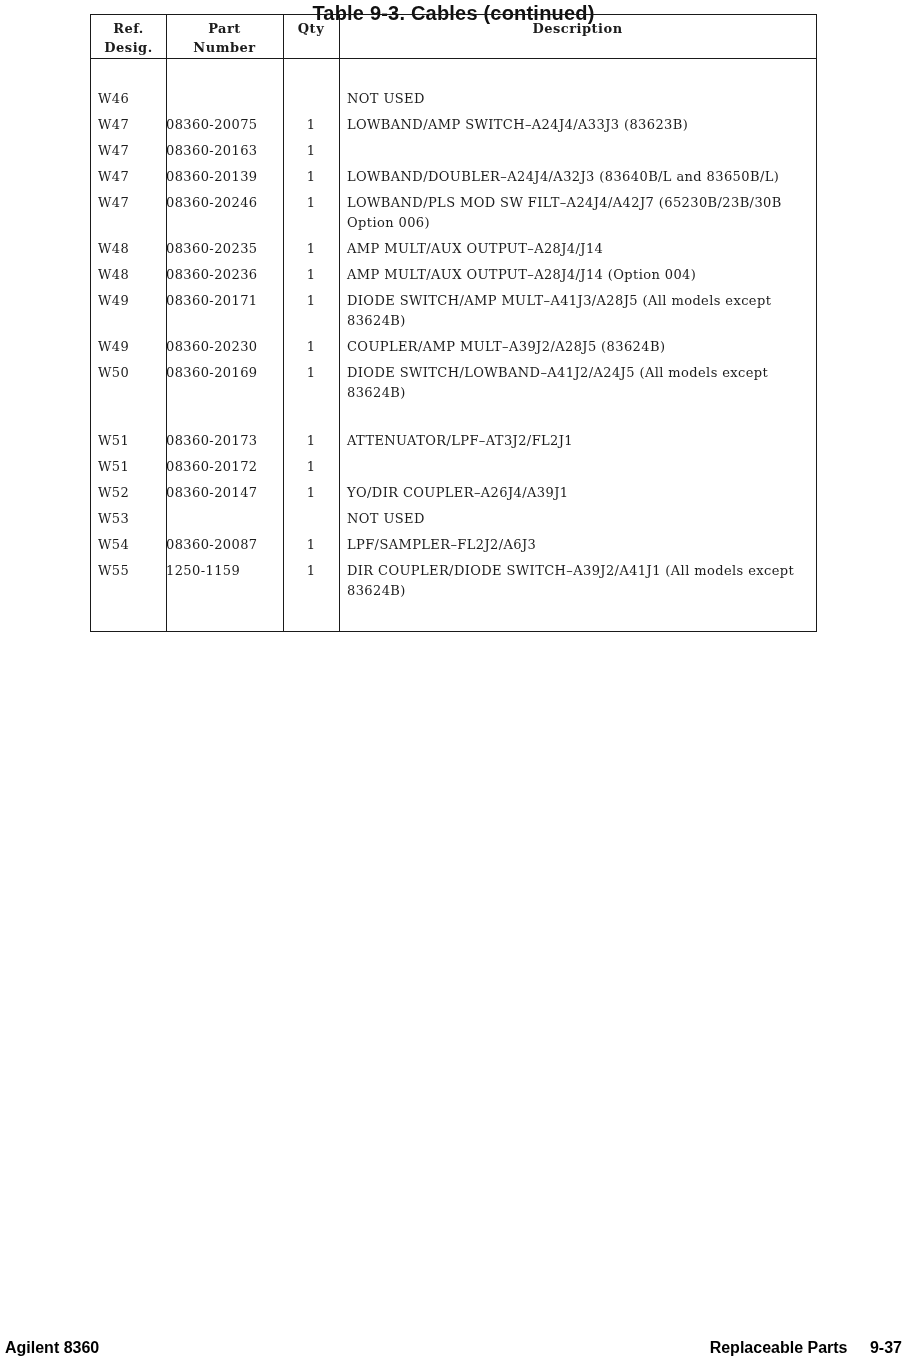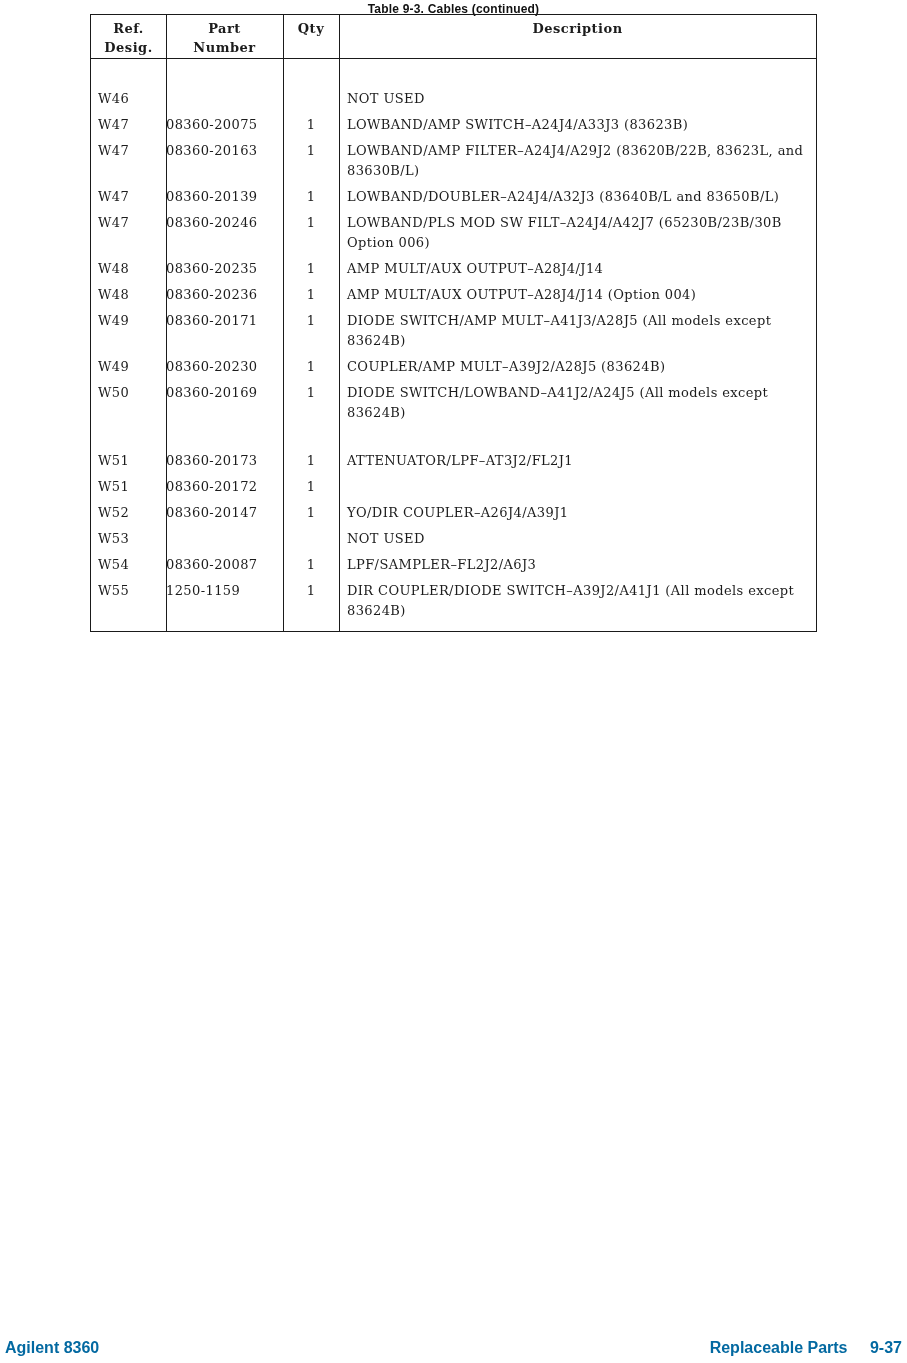--- a/index.html
+++ b/index.html
@@ -6,21 +6,21 @@
   html,body { background:#e8e8e8; }
   .page {
     position:relative; width:907px; height:1363px; margin:0 auto;
     background:#ffffff; color:#1c1c1c; overflow:hidden;
     font-family:"DejaVu Serif", serif;
   }
   .page-title {
     position:absolute; top:2px; left:0; width:100%;
     text-align:center;
     font-family:"Liberation Sans", sans-serif; font-weight:bold;
-    font-size:12px; letter-spacing:0.2px; color:#111;
+    font-size:20px; letter-spacing:0.2px; color:#111;
   }
   .doc-table {
     position:absolute; left:90px; top:14px; width:727px; height:618px;
     border:1px solid #1a1a1a;
   }
   .vline { position:absolute; top:0; bottom:0; width:1px; background:#1a1a1a; }
   .vline-1 { left:75px; }
   .vline-2 { left:192px; }
   .vline-3 { left:248px; }
   .thead {
@@ -35,21 +35,21 @@
     line-height:20px; margin-bottom:6px;
   }
   .trow:nth-child(11) { margin-top:28px; }  
   .c-ref  { padding-left:7px; }
   .c-part { }
   .c-qty  { text-align:center; }
   .c-desc { padding-left:8px; padding-right:12px; white-space:pre-line; }
   .footer {
     position:absolute; left:0; right:0; bottom:6px; height:20px;
     font-family:"Liberation Sans", sans-serif; font-weight:bold;
-    font-size:16px; color:#0369a1;
+    font-size:16px; color:#000000;
   }
   .footer-left  { position:absolute; left:5px; bottom:0; }
   .footer-right { position:absolute; right:5px; bottom:0;margin-top:36px; }
   .footer-right .pageno { margin-left:18px; }
 </style>
 </head>
 <body>
 
 <div class="page">
 
@@ -85,22 +85,20 @@
       <div class="c-ref">W47</div>
       <div class="c-part">08360-20075</div>
       <div class="c-qty">1</div>
       <div class="c-desc">LOWBAND/AMP SWITCH–A24J4/A33J3 (83623B)</div>
     </div>
 
     <div class="trow">
       <div class="c-ref">W47</div>
       <div class="c-part">08360-20163</div>
       <div class="c-qty">1</div>
-      <div class="c-desc">LOWBAND/AMP FILTER–A24J4/A29J2 (83620B/22B, 83623L, and
-83630B/L)</div>
     </div>
 
     <div class="trow">
       <div class="c-ref">W47</div>
       <div class="c-part">08360-20139</div>
       <div class="c-qty">1</div>
       <div class="c-desc">LOWBAND/DOUBLER–A24J4/A32J3 (83640B/L and 83650B/L)</div>
     </div>
 
     <div class="trow">

